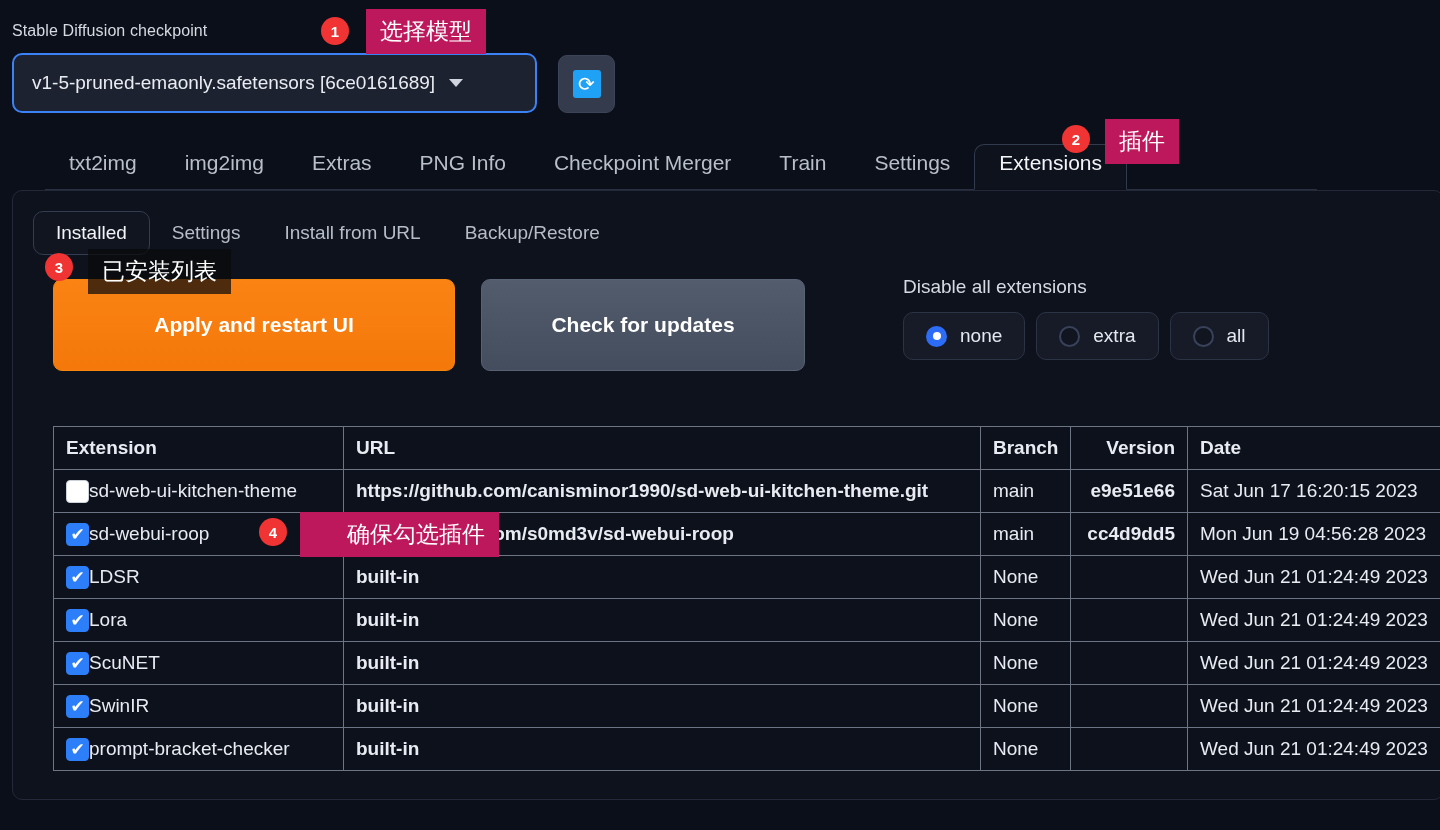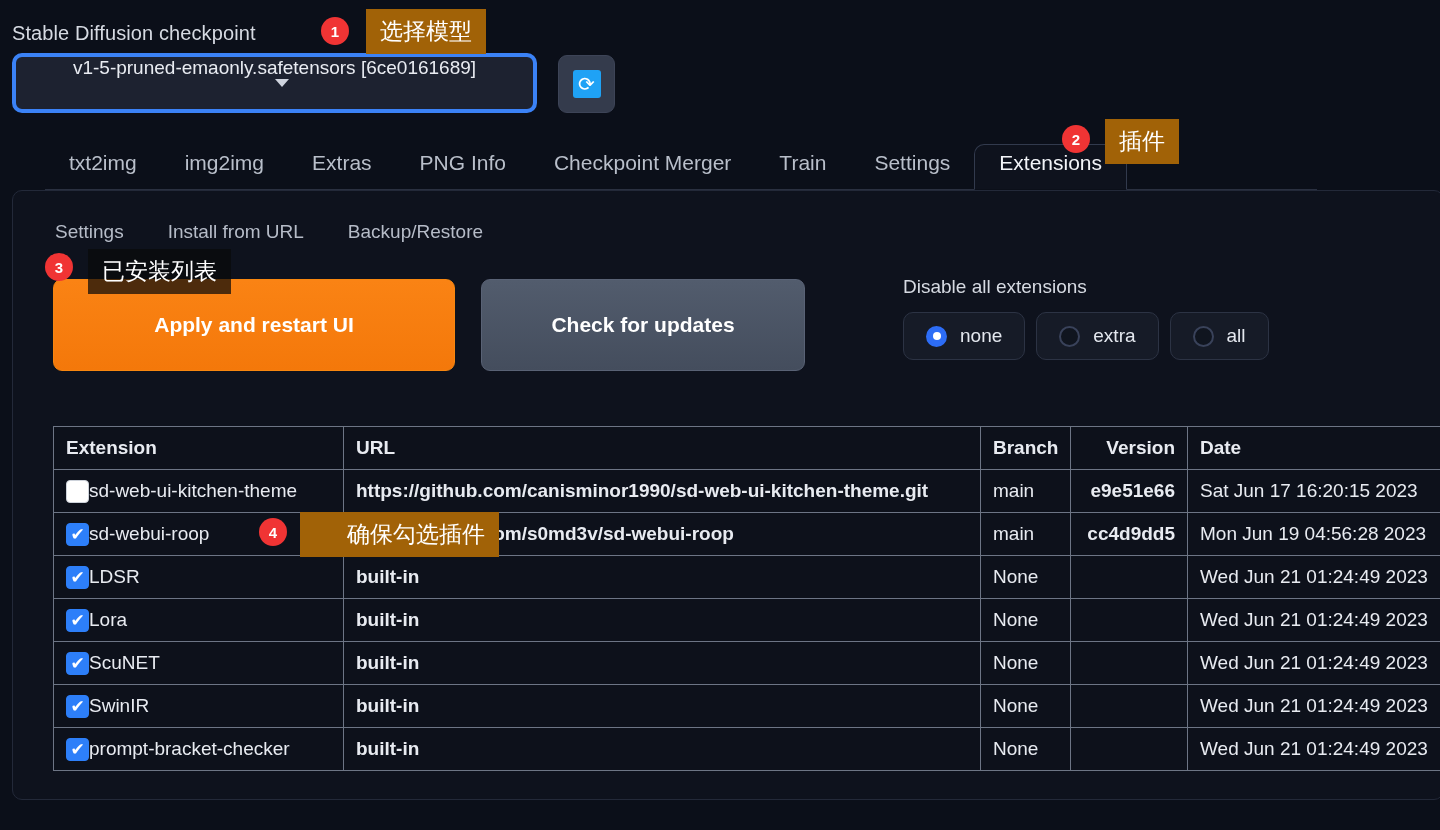--- a/index.html
+++ b/index.html
@@ -9,31 +9,30 @@
     background: #0b0f19;
     font-family: "Liberation Sans", sans-serif;
     overflow: hidden;
   }
   body { position: relative; color: #c5cad4; }
 
   
   #checkpoint-area { position: absolute; left: 0; top: 0; width: 1440px; height: 128px; }
   #checkpoint-label {
     position: absolute; left: 12px; top: 22px;
-    font-size: 20px; color: #d6dae2; letter-spacing: .1px;
+    font-size: 16px; color: #d6dae2; letter-spacing: .1px;
   }
   #checkpoint-dropdown {
     position: absolute; left: 12px; top: 53px;
     width: 525px; height: 60px;
     background: #1d2230;
-    border: 4px solid #3b82f6;
+    border: 2px solid #3b82f6;
     border-radius: 10px;
     display: flex; align-items: center;
     padding: 0 18px;
-    flex-direction: column;
   }
   #checkpoint-value { font-size: 19px; color: #e9ecf2; white-space: nowrap; }
   #checkpoint-caret {
     margin-left: 14px; width: 0; height: 0;
     border-left: 7px solid transparent; border-right: 7px solid transparent;
     border-top: 8px solid #cfd4de;
   }
   #refresh-button {
     position: absolute; left: 558px; top: 55px;
     width: 57px; height: 58px;
@@ -165,21 +164,21 @@
   
   .badge {
     position: absolute; width: 28px; height: 28px; border-radius: 50%;
     background: #f03434; color: #ffffff;
     font-size: 15px; font-weight: bold;
     display: flex; align-items: center; justify-content: center;
     z-index: 40;
   }
   .tip {
     position: absolute; z-index: 39;
-    background: #a16207; color: #ffffff;
+    background: #be185d; color: #ffffff;
     font-size: 23px; line-height: 1;
     padding: 11px 14px;
     white-space: nowrap;
   }
   .tip.translucent { background: rgba(10,10,10,0.72); }
 </style>
 </head>
 <body>
 
 <div id="checkpoint-area">
@@ -202,20 +201,21 @@
     <div class="main-tab">PNG Info</div>
     <div class="main-tab">Checkpoint Merger</div>
     <div class="main-tab">Train</div>
     <div class="main-tab">Settings</div>
     <div class="main-tab selected">Extensions</div>
   </div>
 
 <div id="tab-panel">
 
   <div id="sub-tabs">
+      <div class="sub-tab selected">Installed</div>
       <div class="sub-tab">Settings</div>
       <div class="sub-tab">Install from URL</div>
       <div class="sub-tab">Backup/Restore</div>
     </div>
 
   <div id="apply-button">Apply and restart UI</div>
   <div id="check-updates-button">Check for updates</div>
 
   <div id="disable-group">
     <div id="disable-label">Disable all extensions</div>

